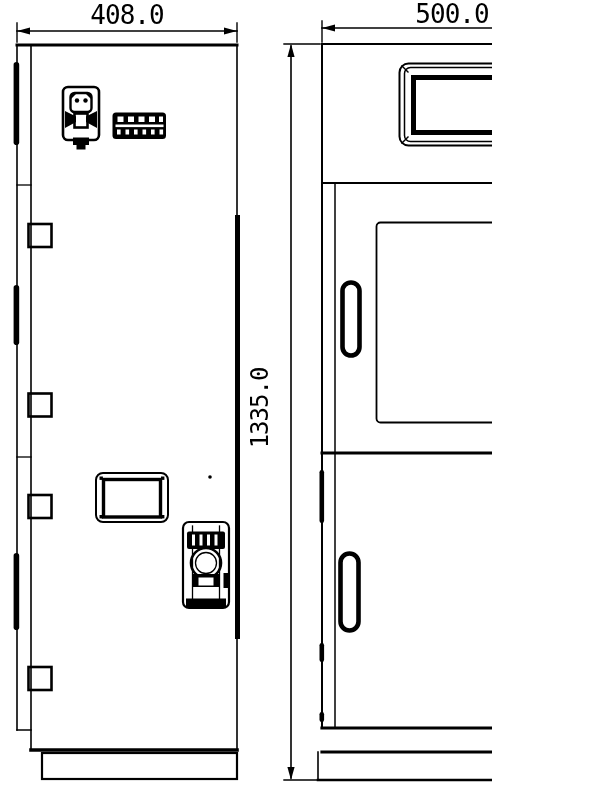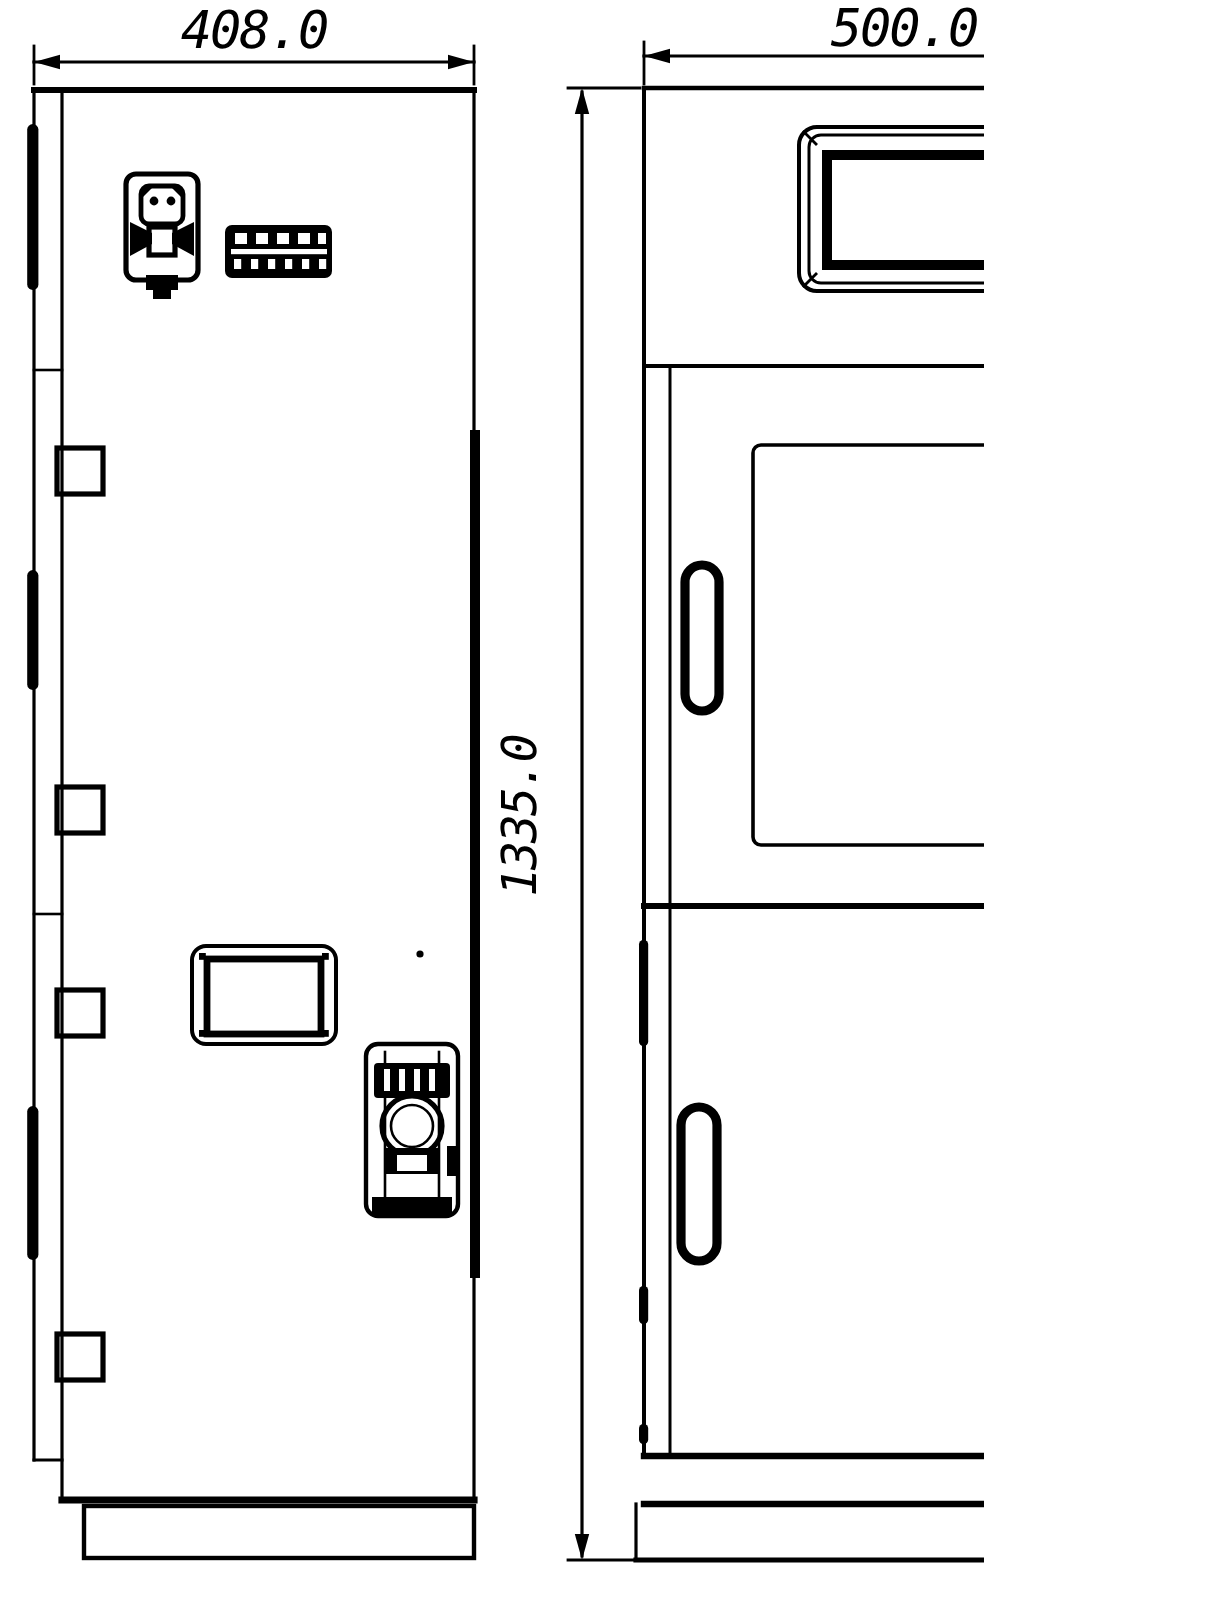--- a/index.html
+++ b/index.html
@@ -1,16 +1,16 @@
 <!DOCTYPE html>
 <html><head>
 <meta charset="utf-8">
 <style>
   html,body{margin:0;padding:0;background:#ffffff;}
-  .stage{width:492px;height:800px;position:relative;background:#ffffff;overflow:hidden;font-style:italic;}
+  .stage{width:492px;height:800px;position:relative;background:#ffffff;overflow:hidden;}
   svg{display:block;}
   .ln{stroke:#000;fill:none;stroke-linecap:square;}
   .f{fill:#000;stroke:none;}
   .wf{fill:#fff;stroke:none;}
   text{font-family:"DejaVu Sans Mono","Liberation Mono",monospace;fill:#000;}
   .dimtxt{font-size:26px;letter-spacing:-1px;}
   .dimtxt-v{font-size:24px;letter-spacing:-1px;}
 </style>
 </head>
 <body>

